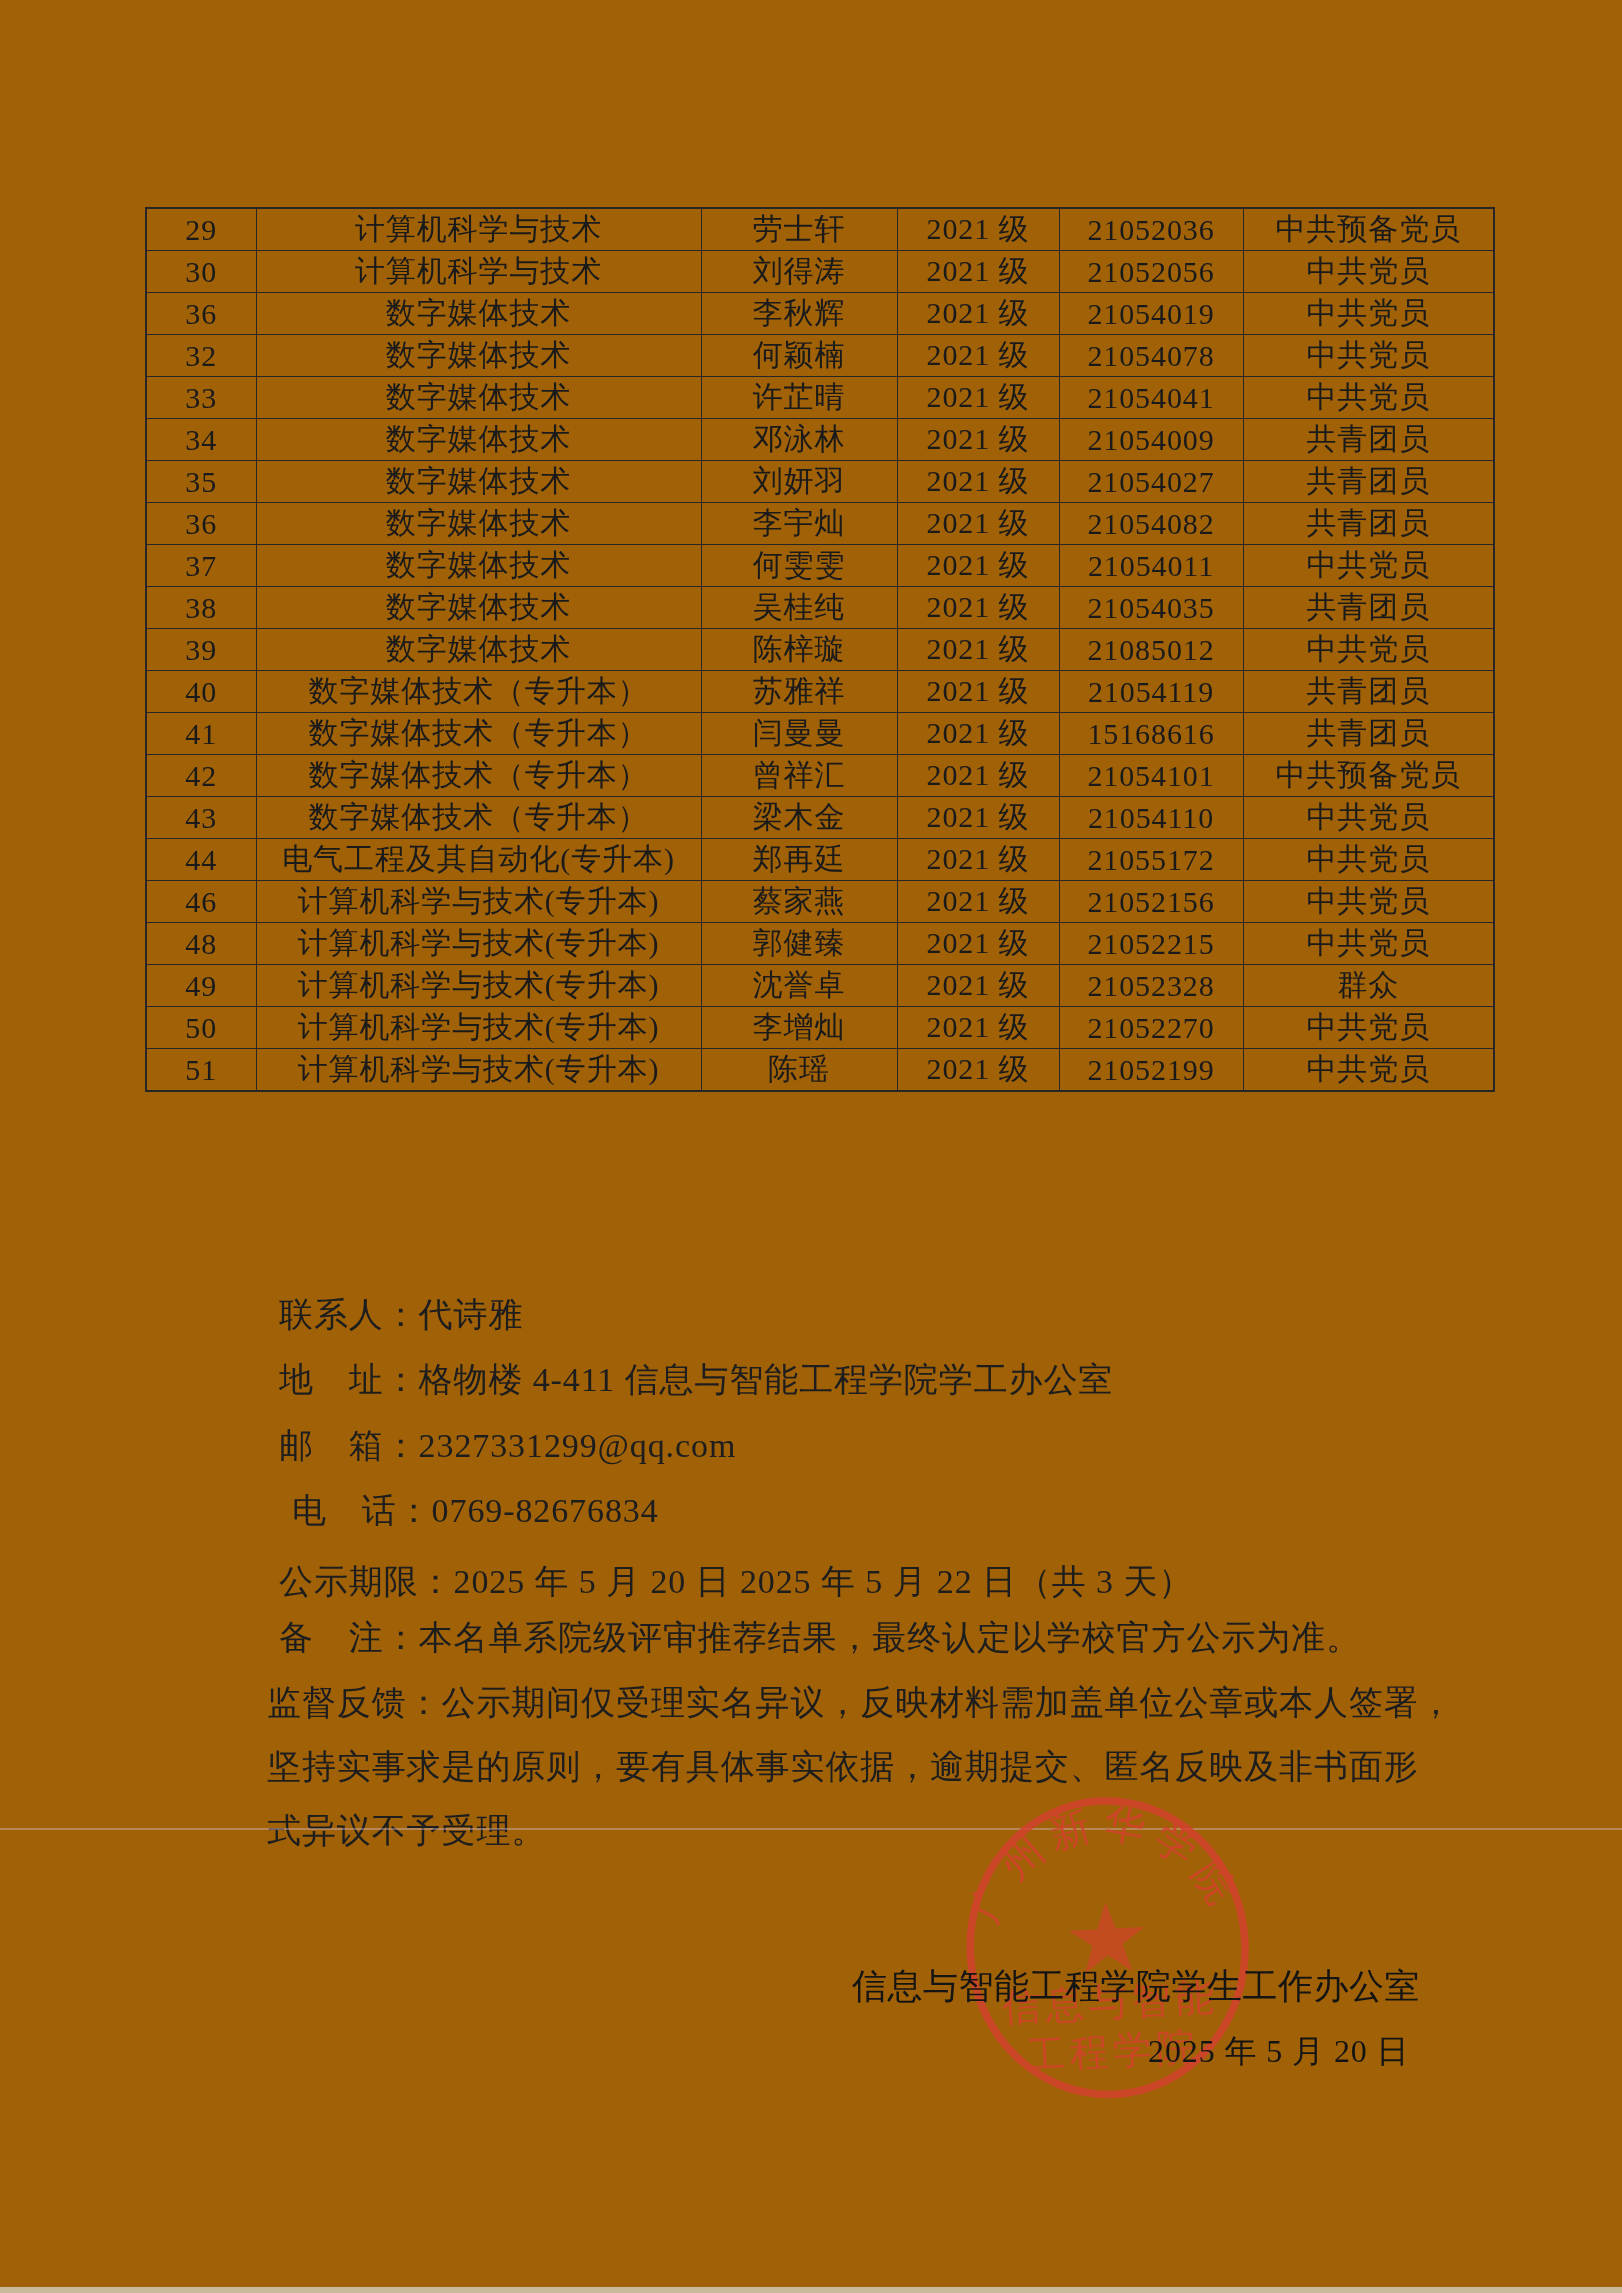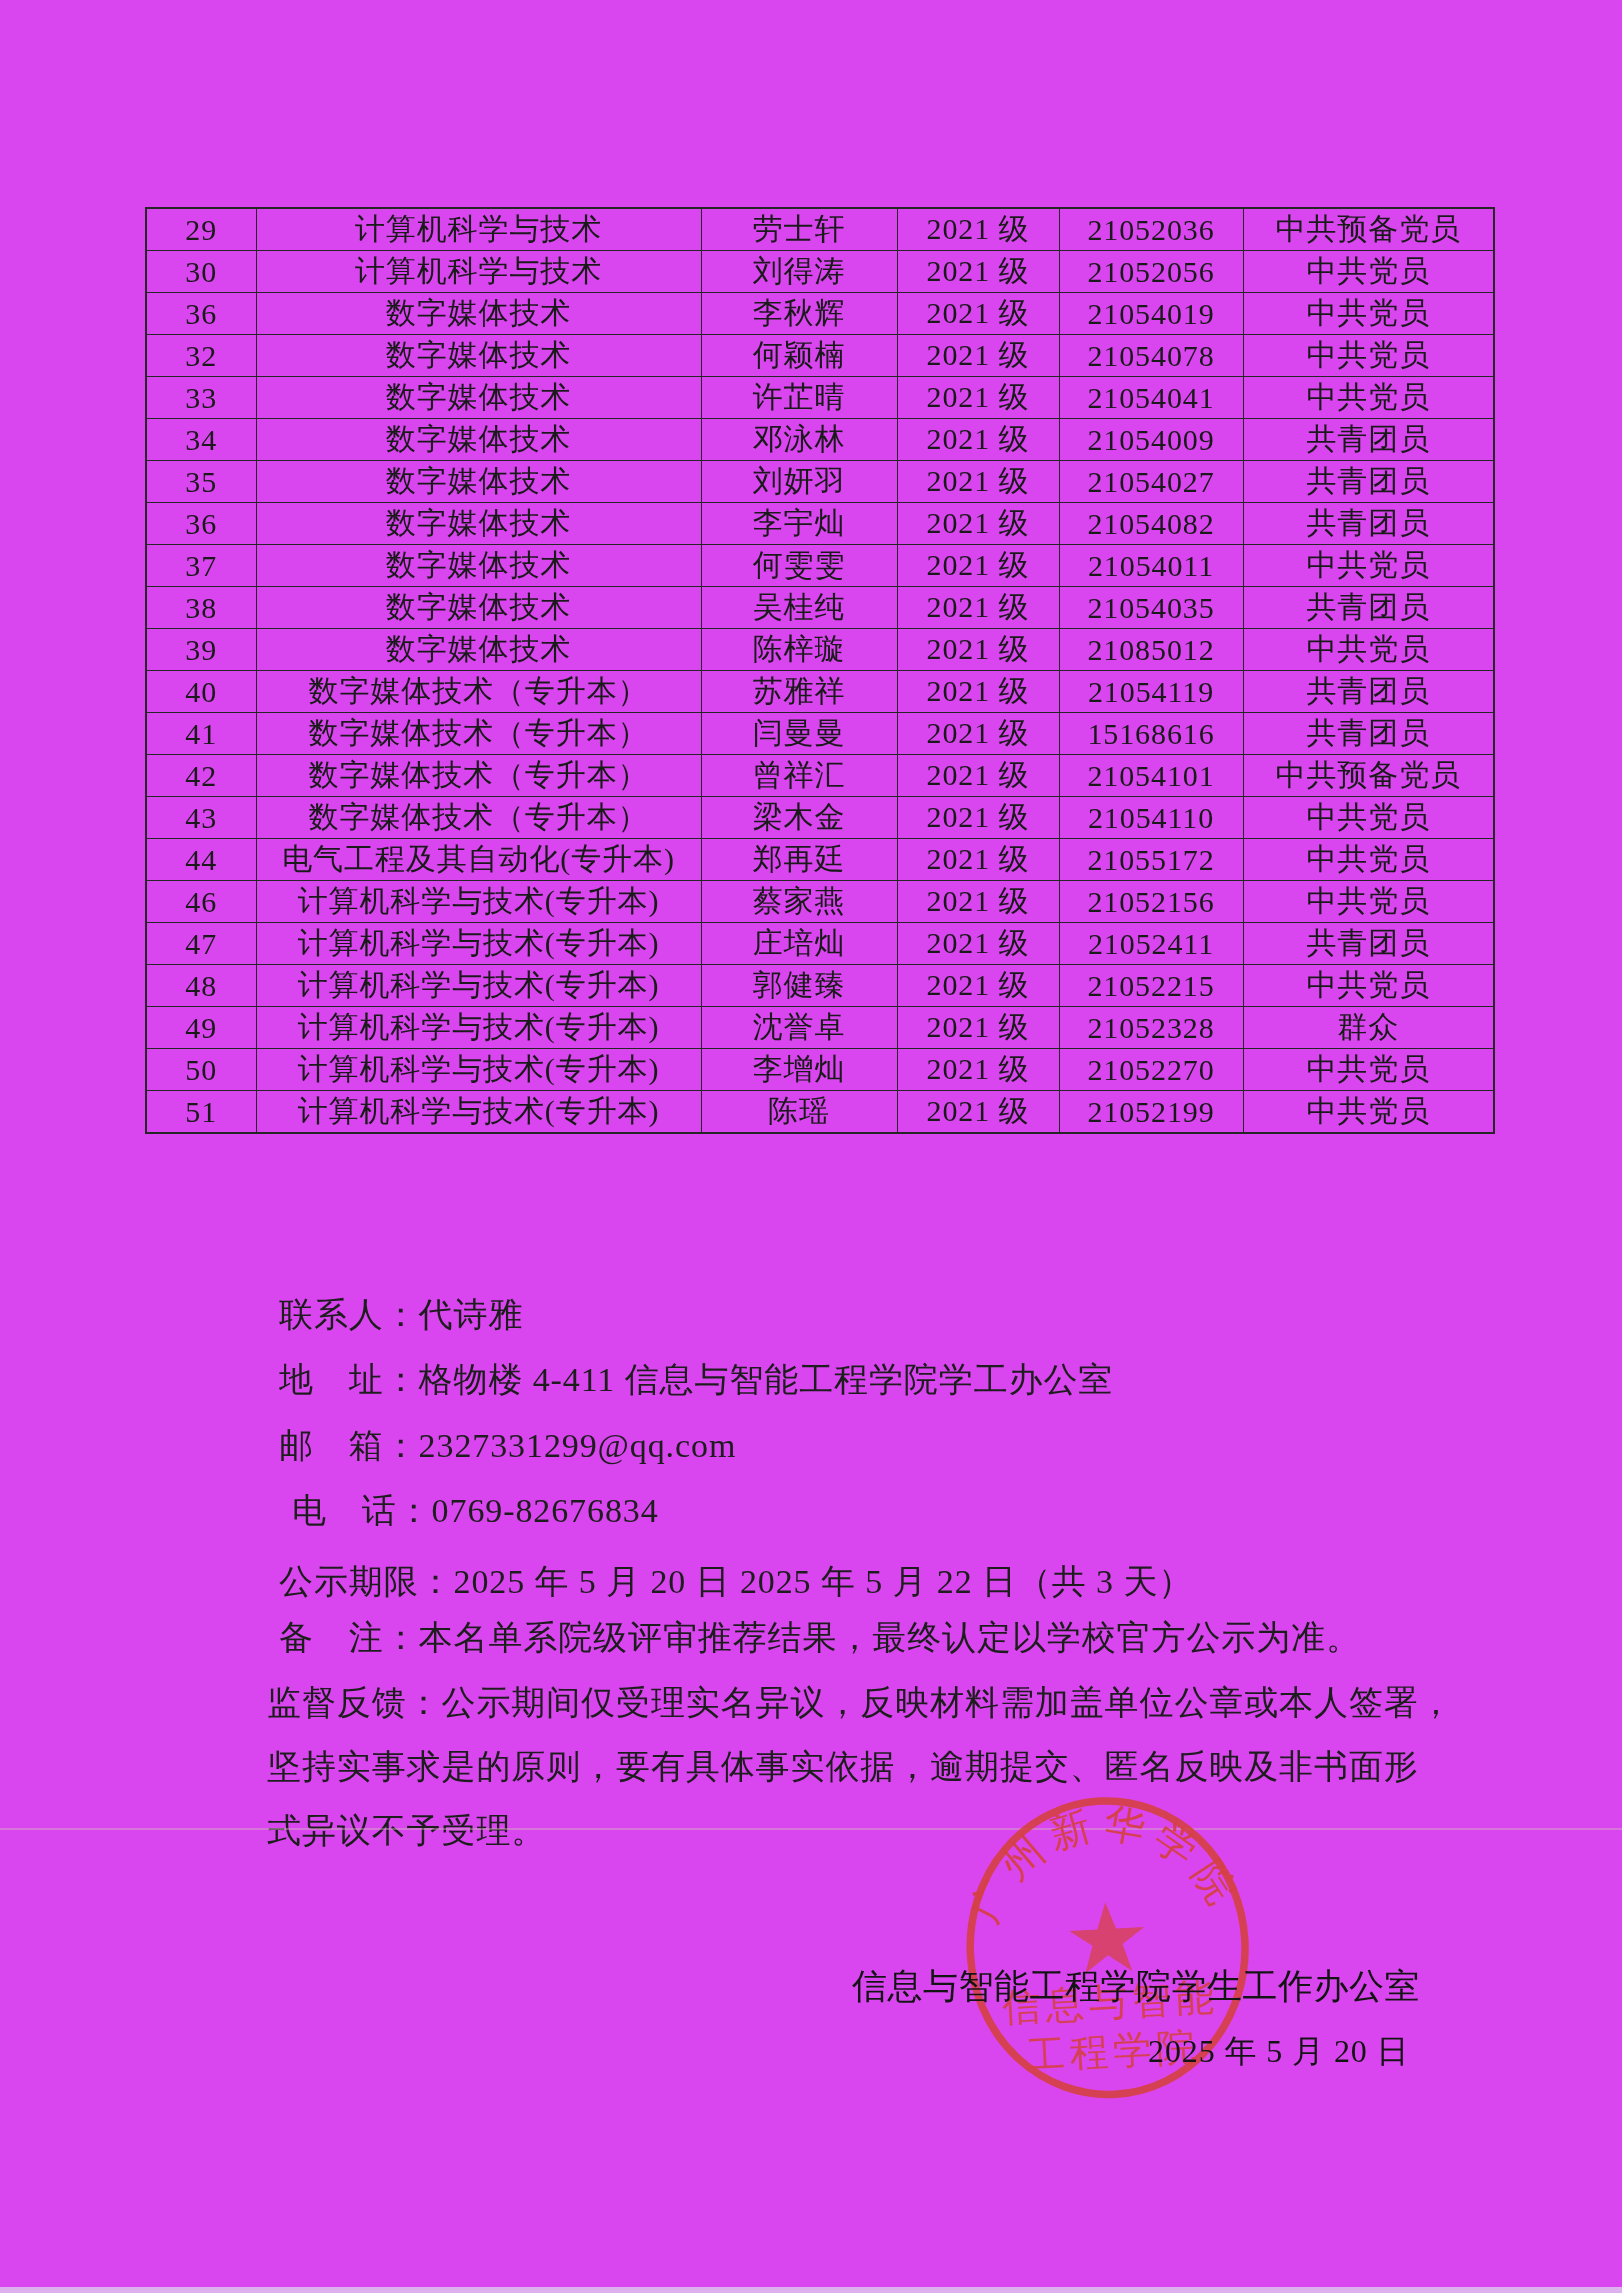--- a/index.html
+++ b/index.html
@@ -1,19 +1,19 @@
 <!DOCTYPE html>
 <html style="font-size:15px"><head>
 <meta charset="utf-8">
 <style>
   html,body{margin:0;padding:0;background:#ffffff;}
   .page{
     position:relative;
     width:1622px;height:2294px;
-    background:#d946ef;
+    background:#a16207;
     font-family:"Liberation Serif","DejaVu Serif",serif;
     color:#1c1c1c;
     overflow:hidden;
   }
   
   .roster{
     position:absolute;left:145px;top:207px;
     width:1348px;
     border-collapse:collapse;
     table-layout:fixed;
@@ -216,28 +216,20 @@
           <td>21055172</td>
           <td>中共党员</td>
         </tr>
         <tr>
           <td>46</td>
           <td>计算机科学与技术(专升本)</td>
           <td>蔡家燕</td>
           <td>2021 级</td>
           <td>21052156</td>
           <td>中共党员</td>
-        </tr>
-        <tr>
-          <td>47</td>
-          <td>计算机科学与技术(专升本)</td>
-          <td>庄培灿</td>
-          <td>2021 级</td>
-          <td>21052411</td>
-          <td>共青团员</td>
         </tr>
         <tr>
           <td>48</td>
           <td>计算机科学与技术(专升本)</td>
           <td>郭健臻</td>
           <td>2021 级</td>
           <td>21052215</td>
           <td>中共党员</td>
         </tr>
         <tr>

